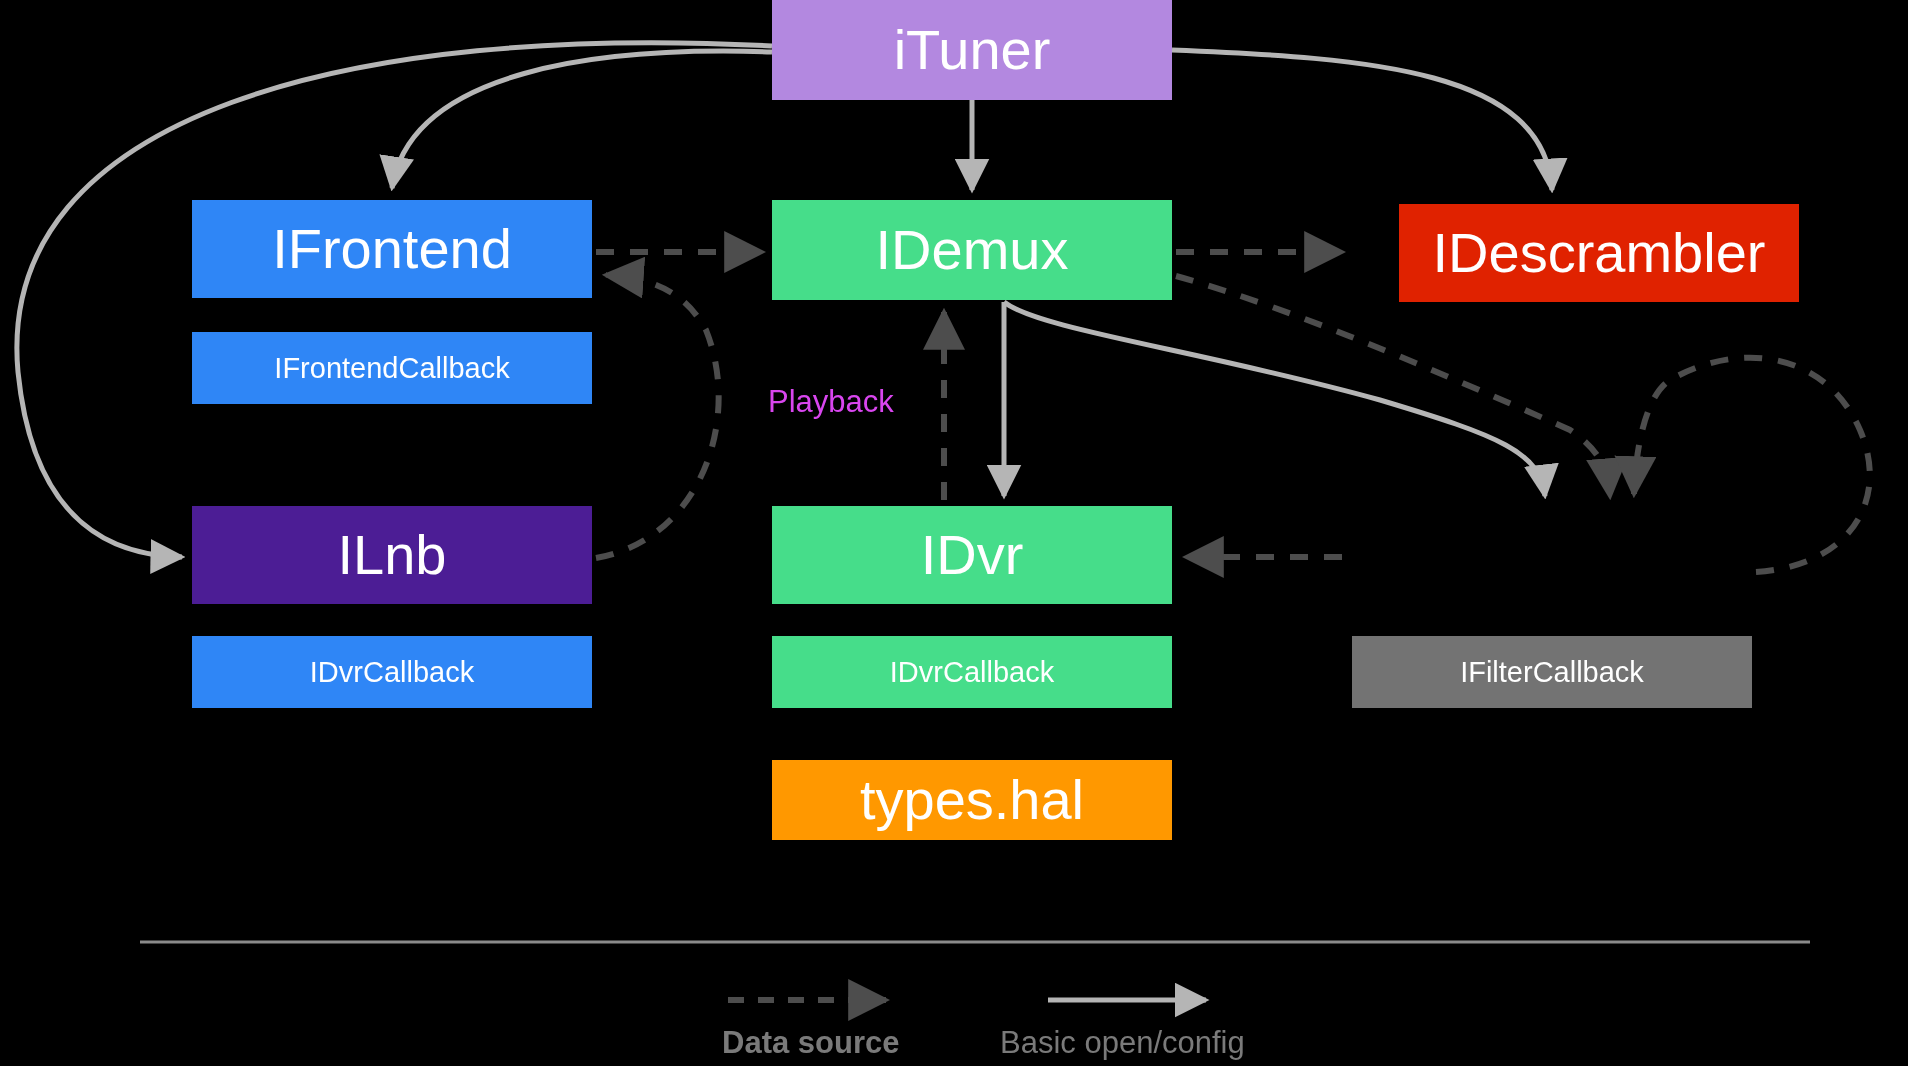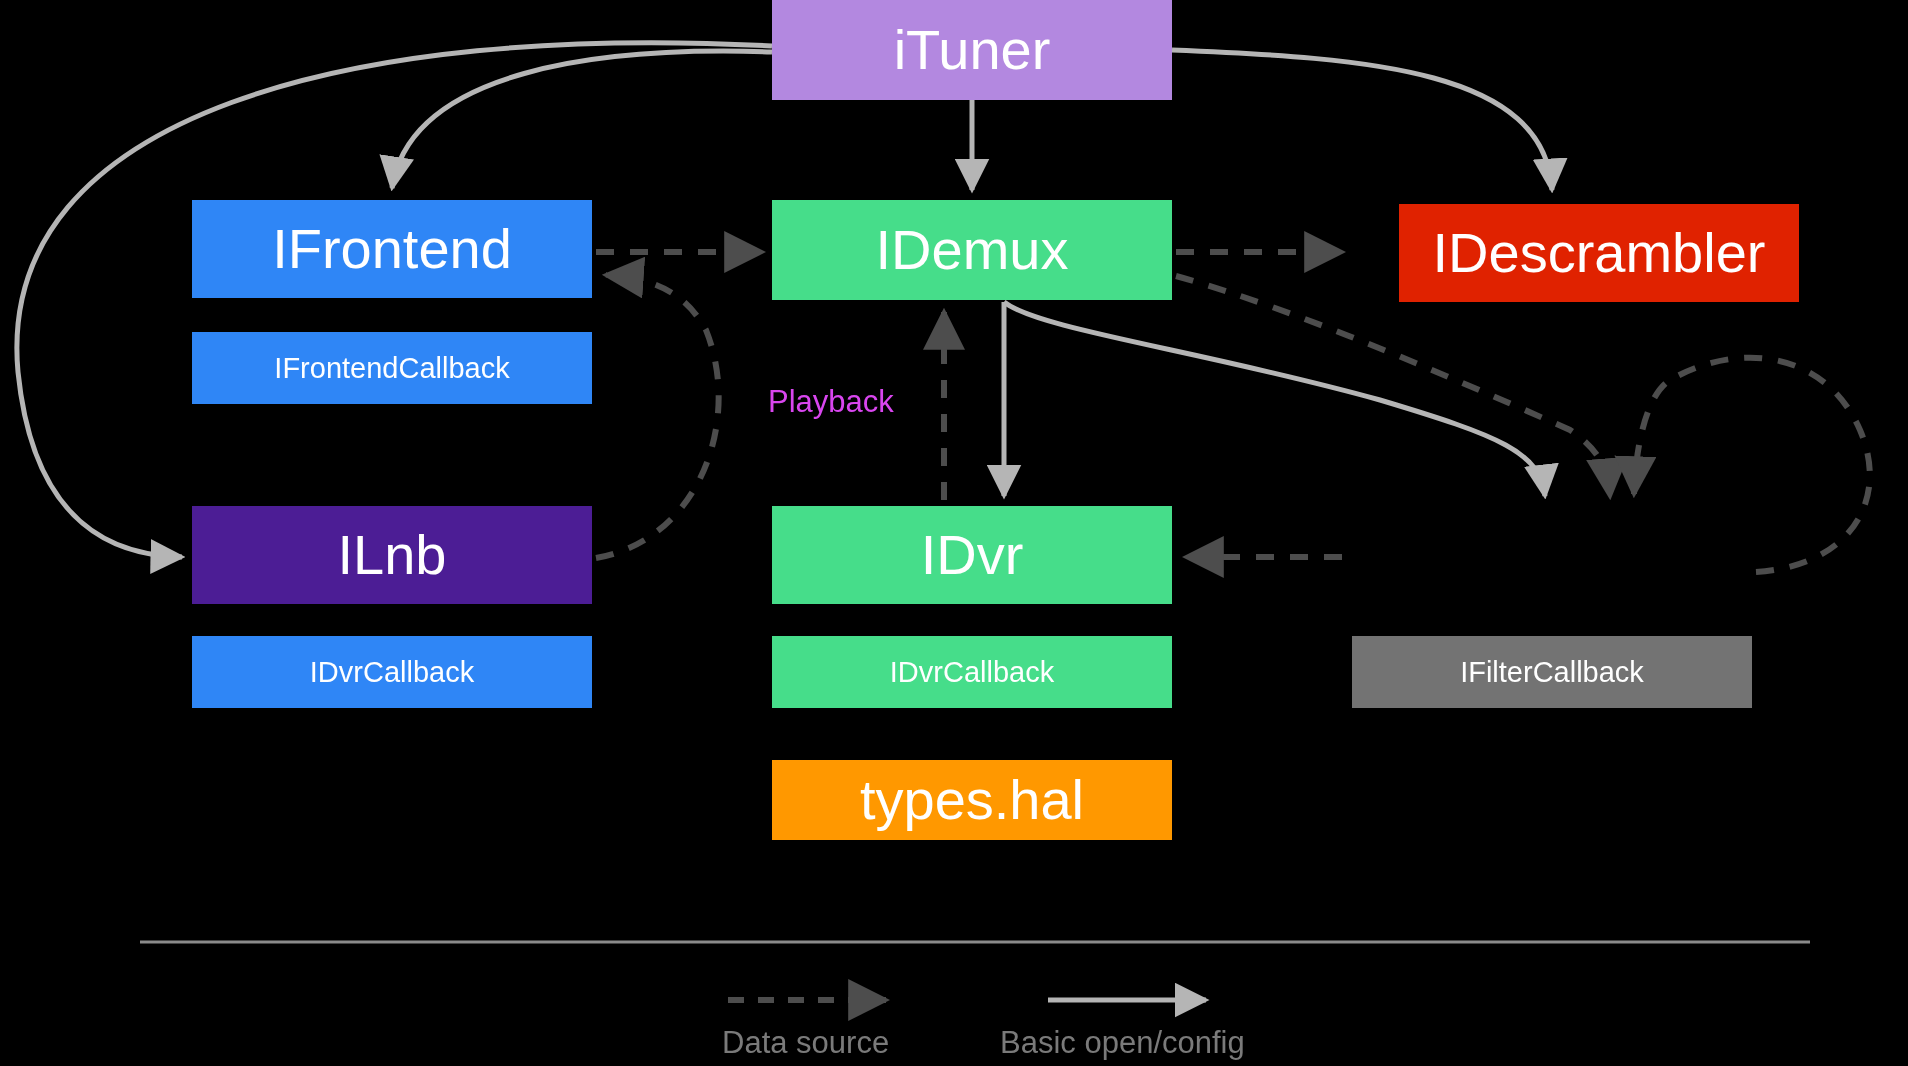--- a/index.html
+++ b/index.html
@@ -97,17 +97,17 @@
   <div class="node cb" style="left:1352px;top:636px;width:400px;height:72px;background:#737373;">
     <span>IFilterCallback</span>
   </div>
 
   <div class="node main" style="left:772px;top:760px;width:400px;height:80px;background:#ff9800;">
     <span>types.hal</span>
   </div>
 
   <div class="plabel" style="left:768px;top:384px;">Playback</div>
 
-  <div class="legend-label" style="left:722px;top:1025px;">Data source</div>
+  <div class="legend-label" style="left:722px;top:1025px;font-weight:bold;">Data source</div>
 
   <div class="legend-label" style="left:1000px;top:1025px;">Basic open/config</div>
 
 </div>
 
 </body></html>

